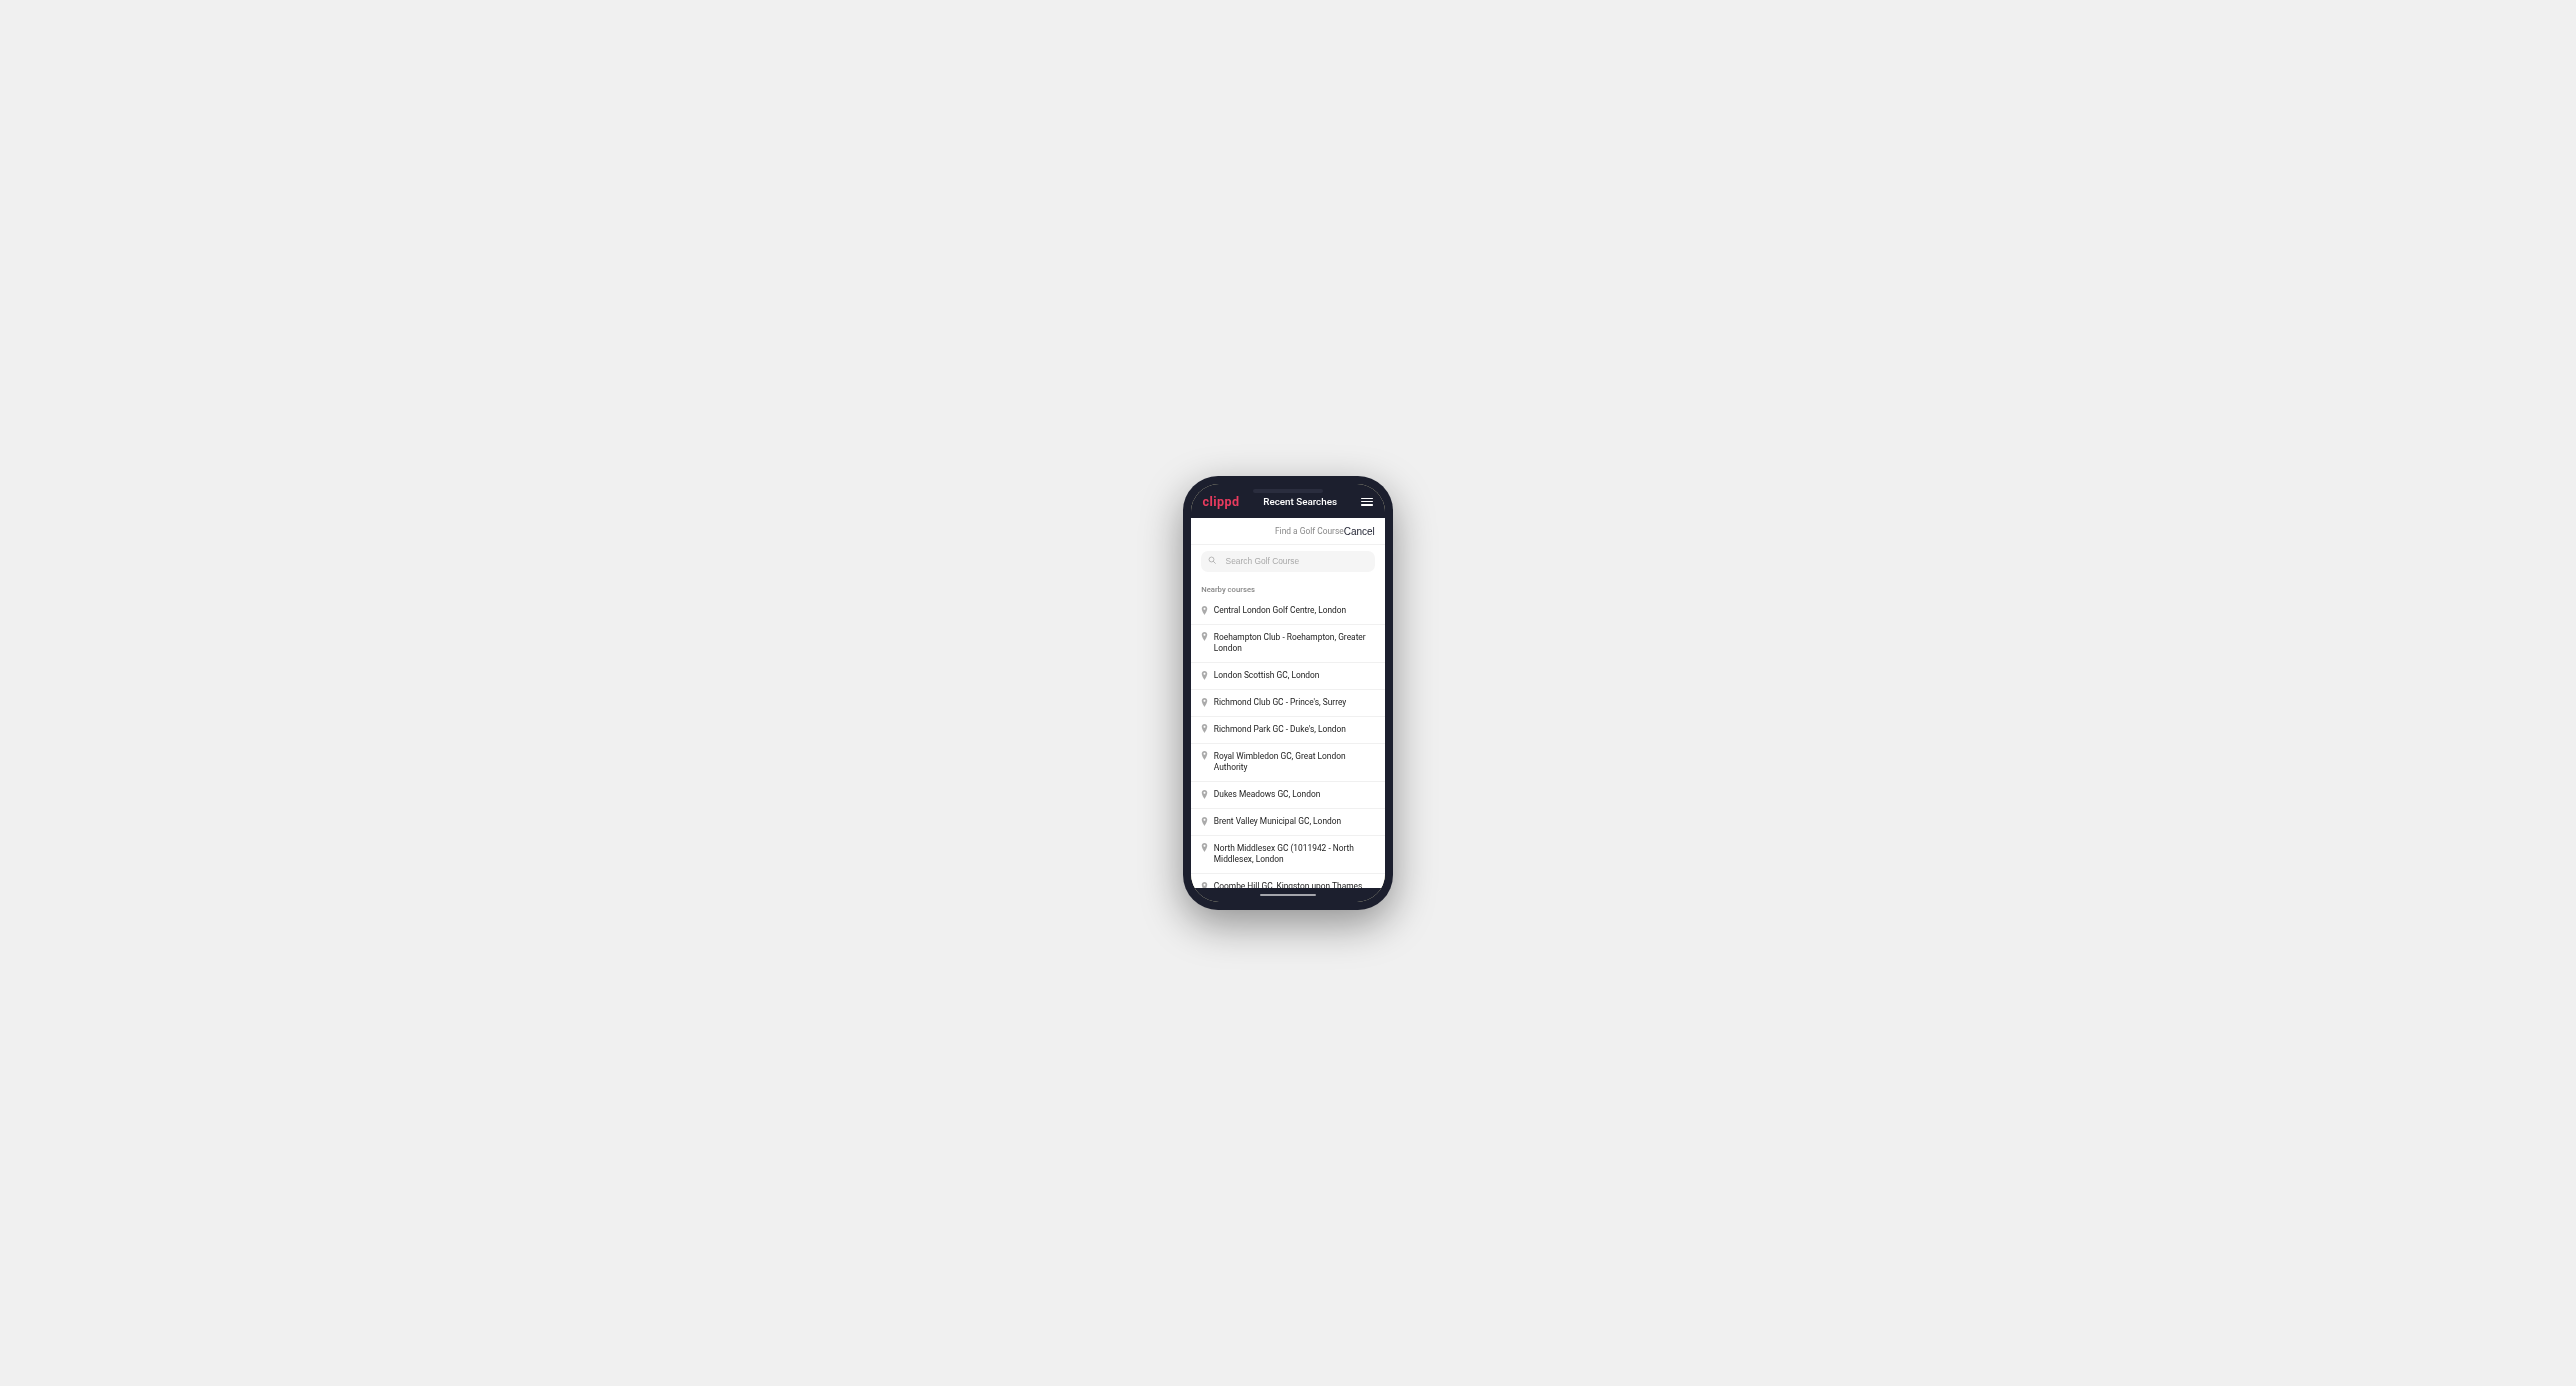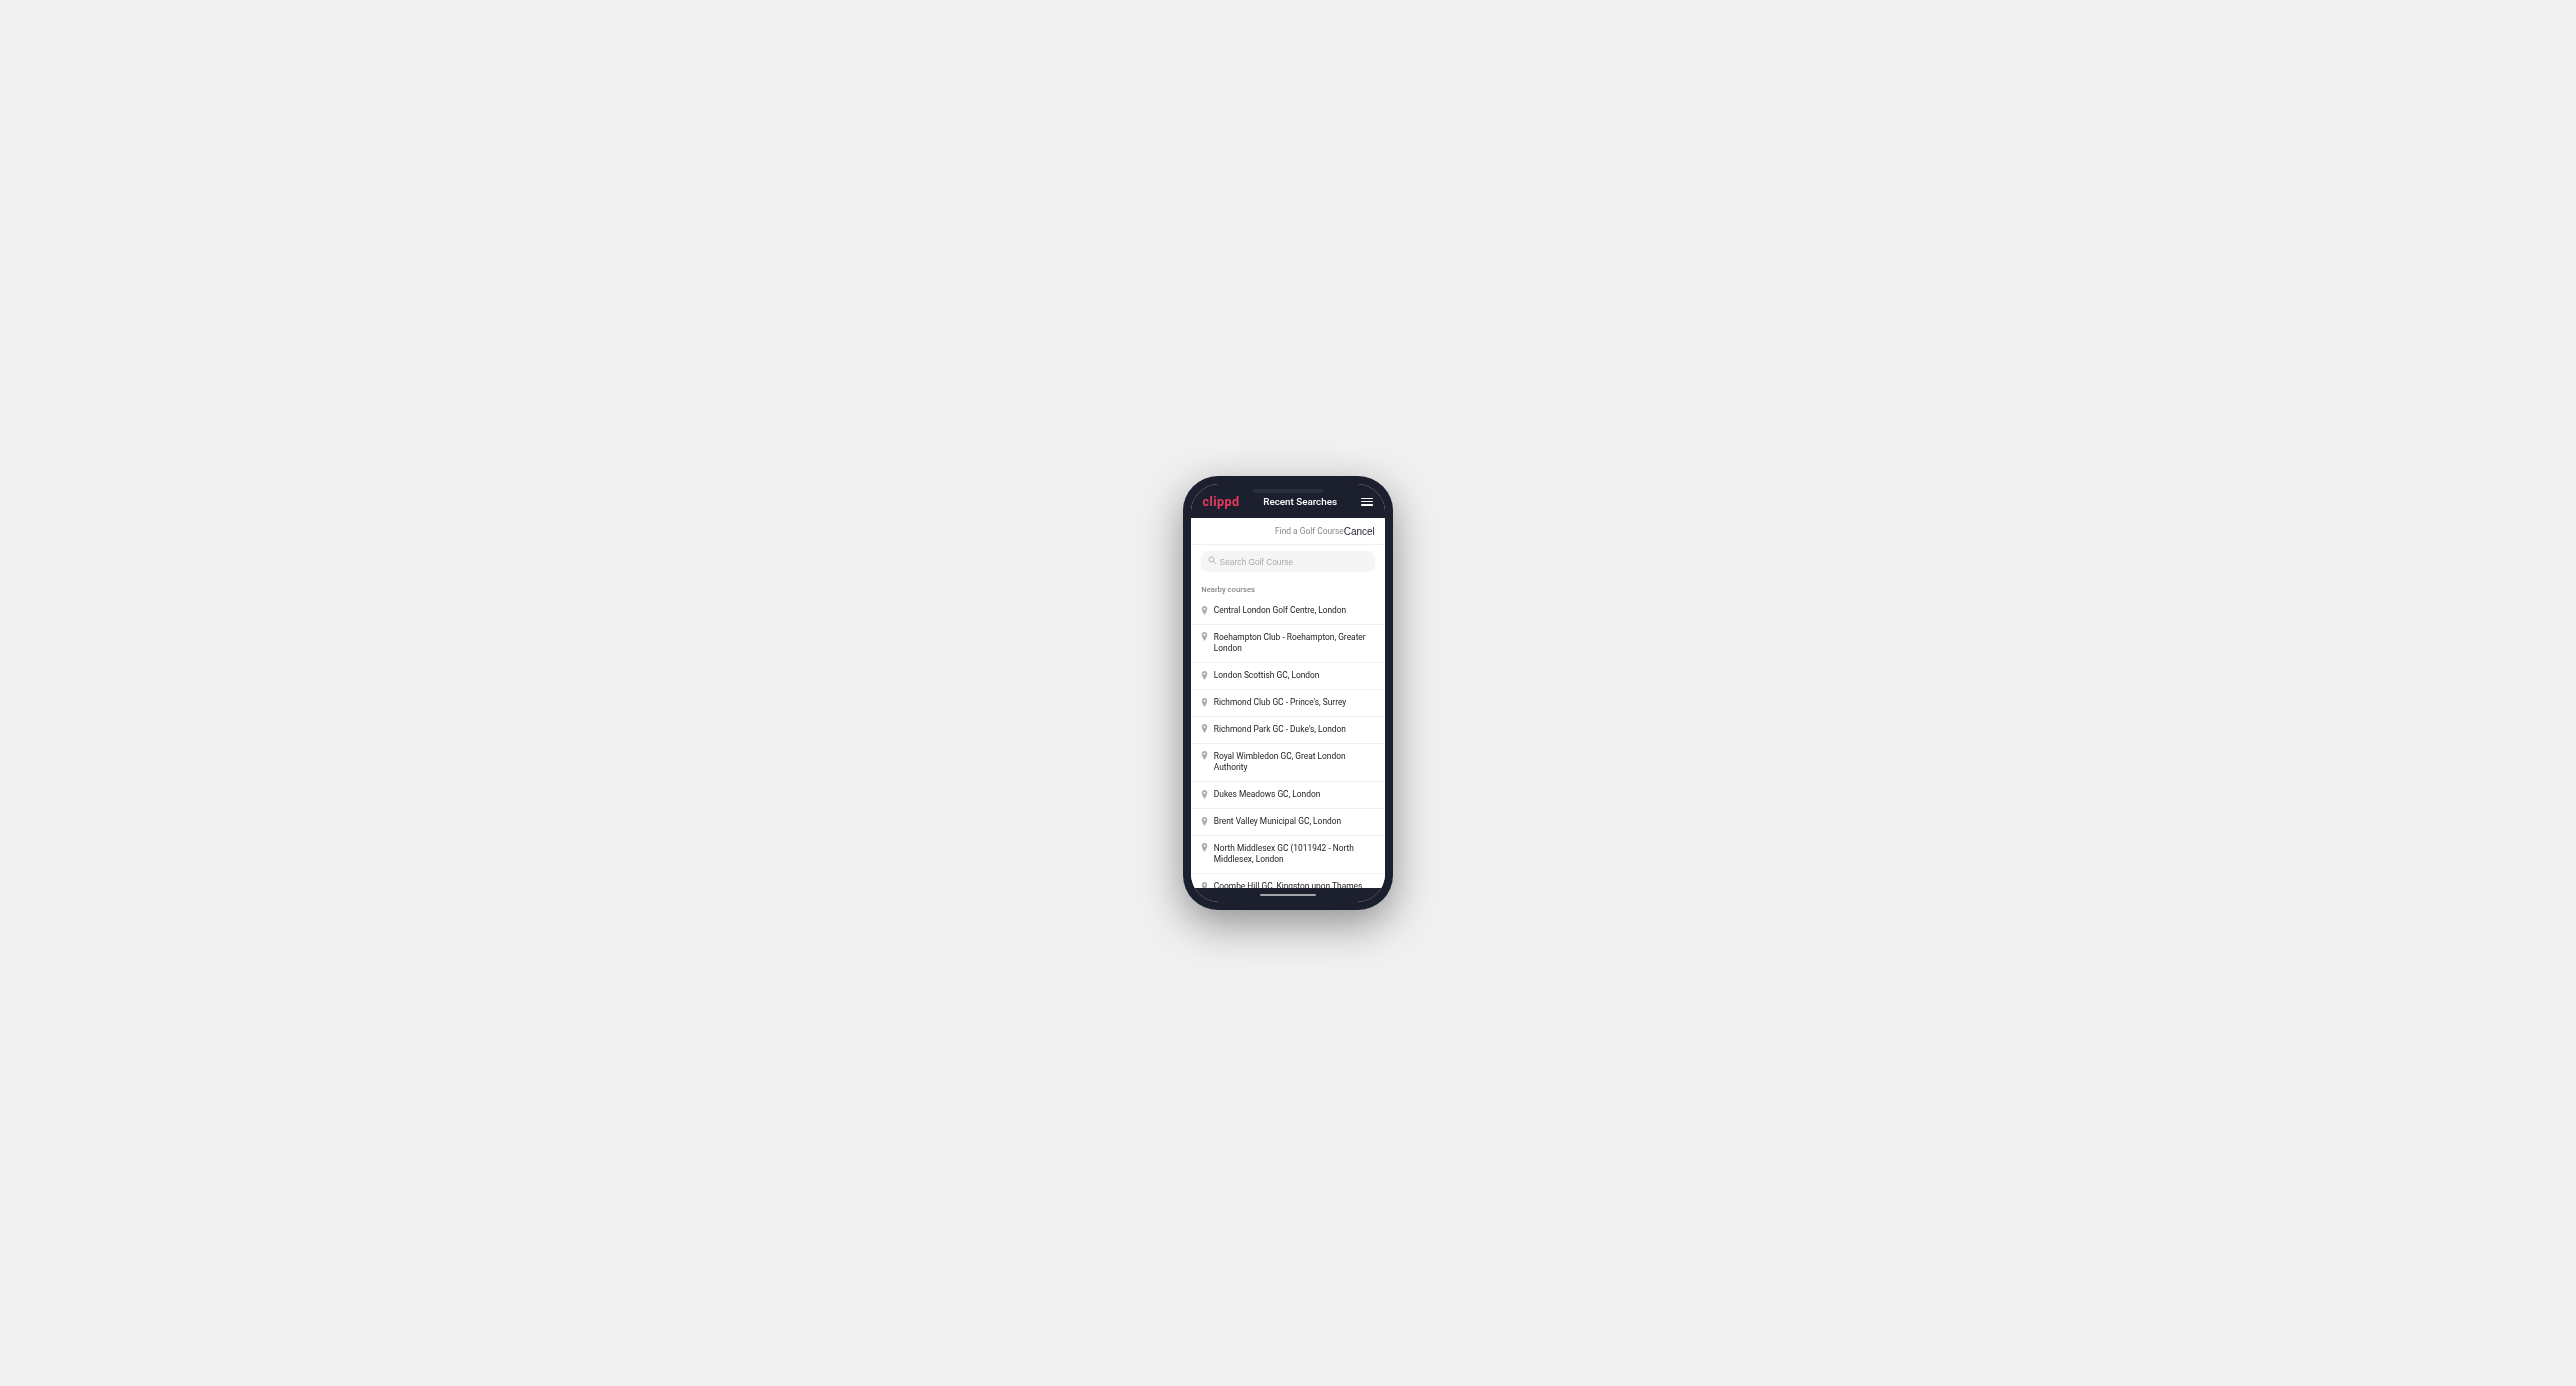--- a/index.html
+++ b/index.html
@@ -123,25 +123,25 @@
     }
 
     
     .search-container {
       padding: 5.6px 9.8px;
       flex-shrink: 0;
     }
 
     .search-input-wrapper {
       display: flex;
-      align-items: flex-end;
+      align-items: flex-start;
       background-color: #f5f5f5;
       border-radius: 7px;
       padding: 5.6px 7px;
-      gap: 3px;
+      gap: 9px;
     }
 
     .search-icon-svg {
       color: #aaaaaa;
       font-size: 8.4px;
       flex-shrink: 0;
     }
 
     .search-input {
       background: none;

